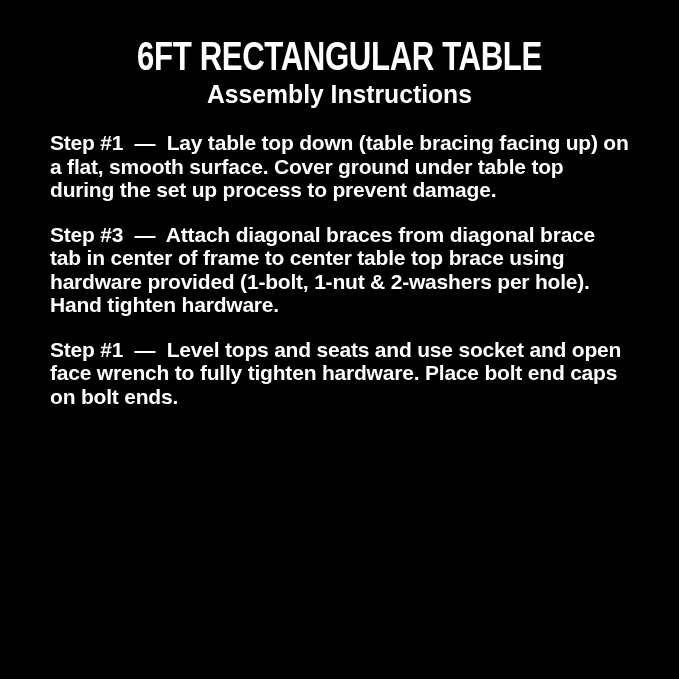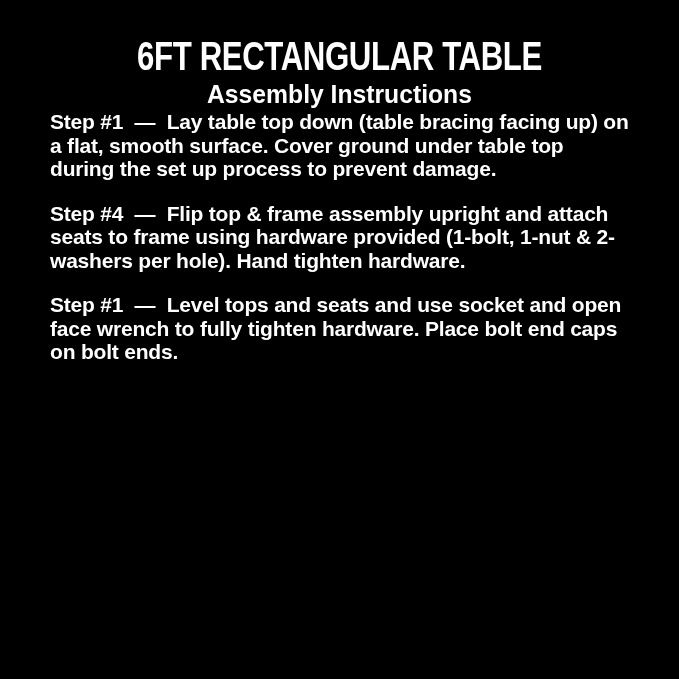--- a/index.html
+++ b/index.html
@@ -35,36 +35,37 @@
     margin: 0;
     text-align: center;
     font-size: 26px;
     line-height: 32px;
     font-weight: 700;
     transform: scaleX(0.95);
     transform-origin: 50% 50%;
     white-space: nowrap;
   }
   .steps {
+    margin-top: 21px;
     padding: 0 50px;
   }
   .step {
     margin: 0 0 21px 0;
     font-size: 21px;
     line-height: 23.5px;
     font-weight: 700;
     letter-spacing: -0.2px;
     white-space: pre-wrap;
   }
 </style>
 </head>
 <body style="background-color: rgb(0, 0, 0);">
 
 <div class="sheet" style="color: rgb(255, 255, 255);">
   <h1 class="title">6FT RECTANGULAR TABLE</h1>
   <h2 class="subtitle">Assembly Instructions</h2>
 
   <div class="steps">
     <p class="step">Step #1  —  Lay table top down (table bracing facing up) on a flat, smooth surface. Cover ground under table top during the set up process to prevent damage.</p>
-    <p class="step">Step #4  —  Flip top &amp; frame assembly upright and attach seats to frame using hardware provided (1-bolt, 1-nut &amp; 2-washers per hole). Hand tighten hardware.</p>
+    <p class="step">Step #3  —  Attach diagonal braces from diagonal brace tab in center of frame to center table top brace using hardware provided (1-bolt, 1-nut &amp; 2-washers per hole). Hand tighten hardware.</p>
     <p class="step">Step #1  —  Level tops and seats and use socket and open face wrench to fully tighten hardware. Place bolt end caps on bolt ends.</p>
   </div>
 </div>
 
 </body></html>

